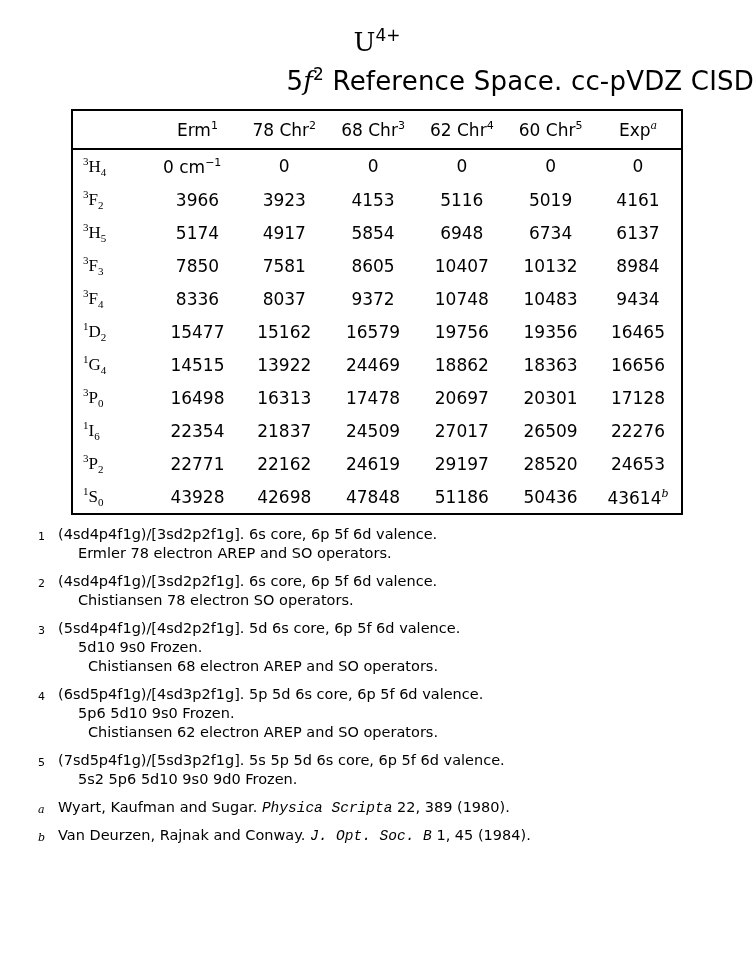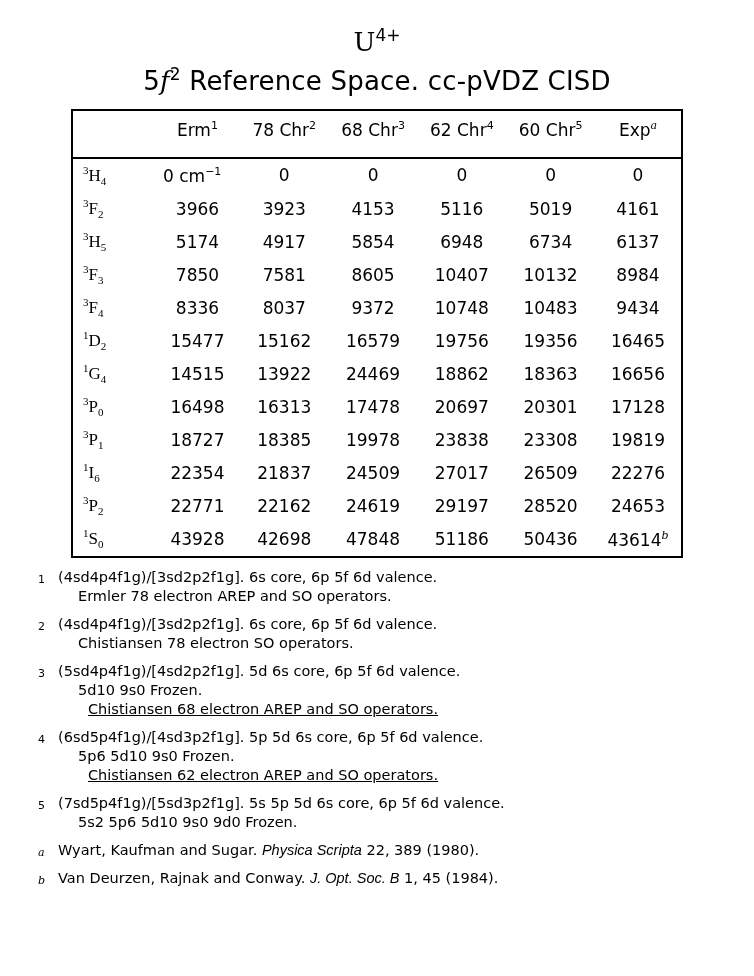--- a/index.html
+++ b/index.html
@@ -22,20 +22,21 @@
     box-sizing: border-box;
   }
   .title-block {
     text-align: center;
     padding-top: 18px;
   }
   .title-main {
     font-size: 26px;
     line-height: 30px;
     letter-spacing: 0.2px;
+    text-align: right;
   }
   .title-ion {
     font-size: 26px;
     line-height: 34px;
   }
   sup.big {
     font-size: 17px;
     vertical-align: super;
   }
   .ital {
@@ -55,21 +56,21 @@
   }
   table.data th, table.data td {
     font-size: 17px;
     padding: 5px 6px;
     text-align: center;
     white-space: nowrap;
   }
   table.data thead th {
     font-size: 17px;
     padding-top: 8px;
-    padding-bottom: 17px;
+    padding-bottom: 8px;
     font-weight: normal;
     border-bottom: 2px solid #000;
   }
   table.data td.lbl, table.data th.lbl {
     text-align: left;
     padding-left: 10px;
     width: 66px;
     font-family: Liberation Serif, serif;
   }
   table.data td.firstval {
@@ -103,24 +104,23 @@
     text-align: left;
   }
   .note-body {
     flex: 1;
   }
   .note-line-2 {
     padding-left: 20px;
   }
   .note-line-3 {
     padding-left: 30px;
-    text-decoration: underline;
   }
   .mono-ital {
-    font-family: Liberation Sans, sans-serif;
+    font-family: Liberation Mono, monospace;
     font-style: italic;
   }
   .serif {
     font-family: "DejaVu Serif", serif;
   }
   .ref {
     display: flex;
     margin-bottom: 7px;
     font-size: 14.5px;
   }
@@ -220,29 +220,20 @@
         <tr>
           <td class="lbl"><sup class="sm">3</sup><span>P</span><sub class="sm">0</sub></td>
           <td>16498</td>
           <td>16313</td>
           <td>17478</td>
           <td>20697</td>
           <td>20301</td>
           <td>17128</td>
         </tr>
         <tr>
-          <td class="lbl"><sup class="sm">3</sup><span>P</span><sub class="sm">1</sub></td>
-          <td>18727</td>
-          <td>18385</td>
-          <td>19978</td>
-          <td>23838</td>
-          <td>23308</td>
-          <td>19819</td>
-        </tr>
-        <tr>
           <td class="lbl"><sup class="sm">1</sup><span>I</span><sub class="sm">6</sub></td>
           <td>22354</td>
           <td>21837</td>
           <td>24509</td>
           <td>27017</td>
           <td>26509</td>
           <td>22276</td>
         </tr>
         <tr>
           <td class="lbl"><sup class="sm">3</sup><span>P</span><sub class="sm">2</sub></td>

